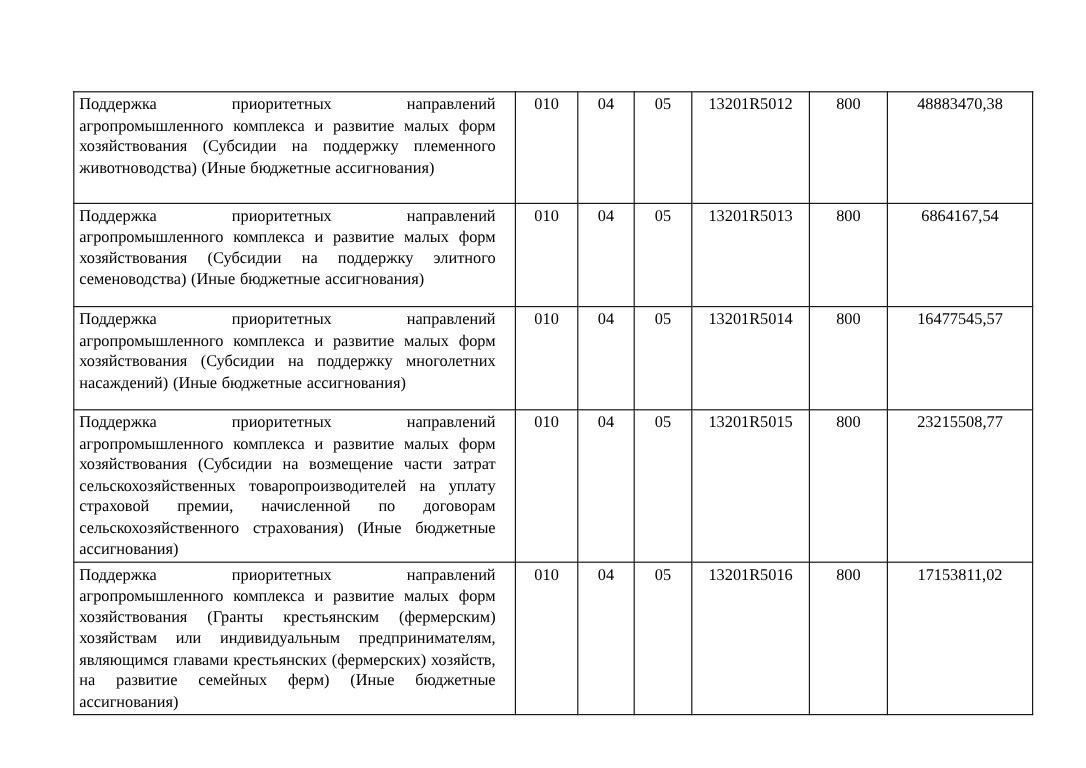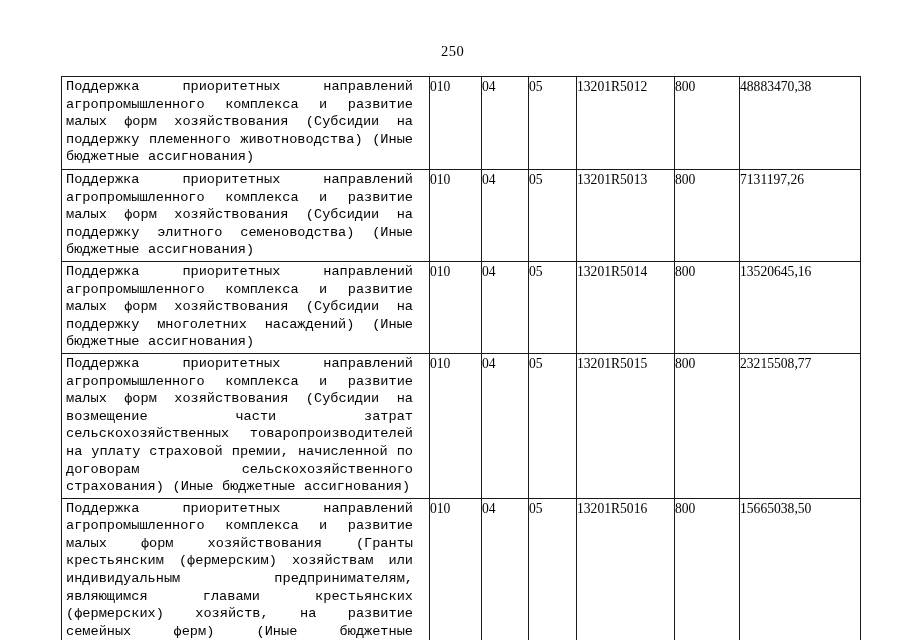--- a/index.html
+++ b/index.html
@@ -37,40 +37,38 @@
   table.budget td {
     border: 1.5px solid #1a1a1a;
     vertical-align: top;
     font-size: 13.6px;
   }
   td.cell-name {
     text-align: justify;
     padding: 1px 16px 2px 4px;
     line-height: 17.6px;
     word-spacing: 0.5px;
-    font-family: Liberation Mono, monospace;
   }
   td.cell-num {
-    text-align: left;
+    text-align: center;
     padding-top: 1px;
     font-size: 14px;
     line-height: 18px;
   }
   tr.r1 { height: 93px; }
   tr.r2 { height: 86px; }
   tr.r3 { height: 86px; }
   tr.r4 { height: 118px; }
   tr.r5 { height: 125px; }
 </style>
 </head>
 <body>
 
 <div class="page">
 
-  <div class="page-number">250</div>
 
   <table class="budget">
     <colgroup>
       <col style="width:368px">
       <col style="width:52px">
       <col style="width:47px">
       <col style="width:48px">
       <col style="width:98px">
       <col style="width:65px">
       <col style="width:121px">
@@ -85,45 +83,45 @@
         <td class="cell-num">800</td>
         <td class="cell-num">48883470,38</td>
       </tr>
       <tr class="r2">
         <td class="cell-name">Поддержка приоритетных направлений агропромышленного комплекса и развитие малых форм хозяйствования (Субсидии на поддержку элитного семеноводства) (Иные бюджетные ассигнования)</td>
         <td class="cell-num">010</td>
         <td class="cell-num">04</td>
         <td class="cell-num">05</td>
         <td class="cell-num">13201R5013</td>
         <td class="cell-num">800</td>
-        <td class="cell-num">7131197,26</td>
+        <td class="cell-num">6864167,54</td>
       </tr>
       <tr class="r3">
         <td class="cell-name">Поддержка приоритетных направлений агропромышленного комплекса и развитие малых форм хозяйствования (Субсидии на поддержку многолетних насаждений) (Иные бюджетные ассигнования)</td>
         <td class="cell-num">010</td>
         <td class="cell-num">04</td>
         <td class="cell-num">05</td>
         <td class="cell-num">13201R5014</td>
         <td class="cell-num">800</td>
-        <td class="cell-num">13520645,16</td>
+        <td class="cell-num">16477545,57</td>
       </tr>
       <tr class="r4">
         <td class="cell-name">Поддержка приоритетных направлений агропромышленного комплекса и развитие малых форм хозяйствования (Субсидии на возмещение части затрат сельскохозяйственных товаропроизводителей на уплату страховой премии, начисленной по договорам сельскохозяйственного страхования) (Иные бюджетные ассигнования)</td>
         <td class="cell-num">010</td>
         <td class="cell-num">04</td>
         <td class="cell-num">05</td>
         <td class="cell-num">13201R5015</td>
         <td class="cell-num">800</td>
         <td class="cell-num">23215508,77</td>
       </tr>
       <tr class="r5">
         <td class="cell-name">Поддержка приоритетных направлений агропромышленного комплекса и развитие малых форм хозяйствования (Гранты крестьянским (фермерским) хозяйствам или индивидуальным предпринимателям, являющимся главами крестьянских (фермерских) хозяйств, на развитие семейных ферм) (Иные бюджетные ассигнования)</td>
         <td class="cell-num">010</td>
         <td class="cell-num">04</td>
         <td class="cell-num">05</td>
         <td class="cell-num">13201R5016</td>
         <td class="cell-num">800</td>
-        <td class="cell-num">15665038,50</td>
+        <td class="cell-num">17153811,02</td>
       </tr>
     </tbody>
   </table>
 
 </div>
 
 </body></html>

